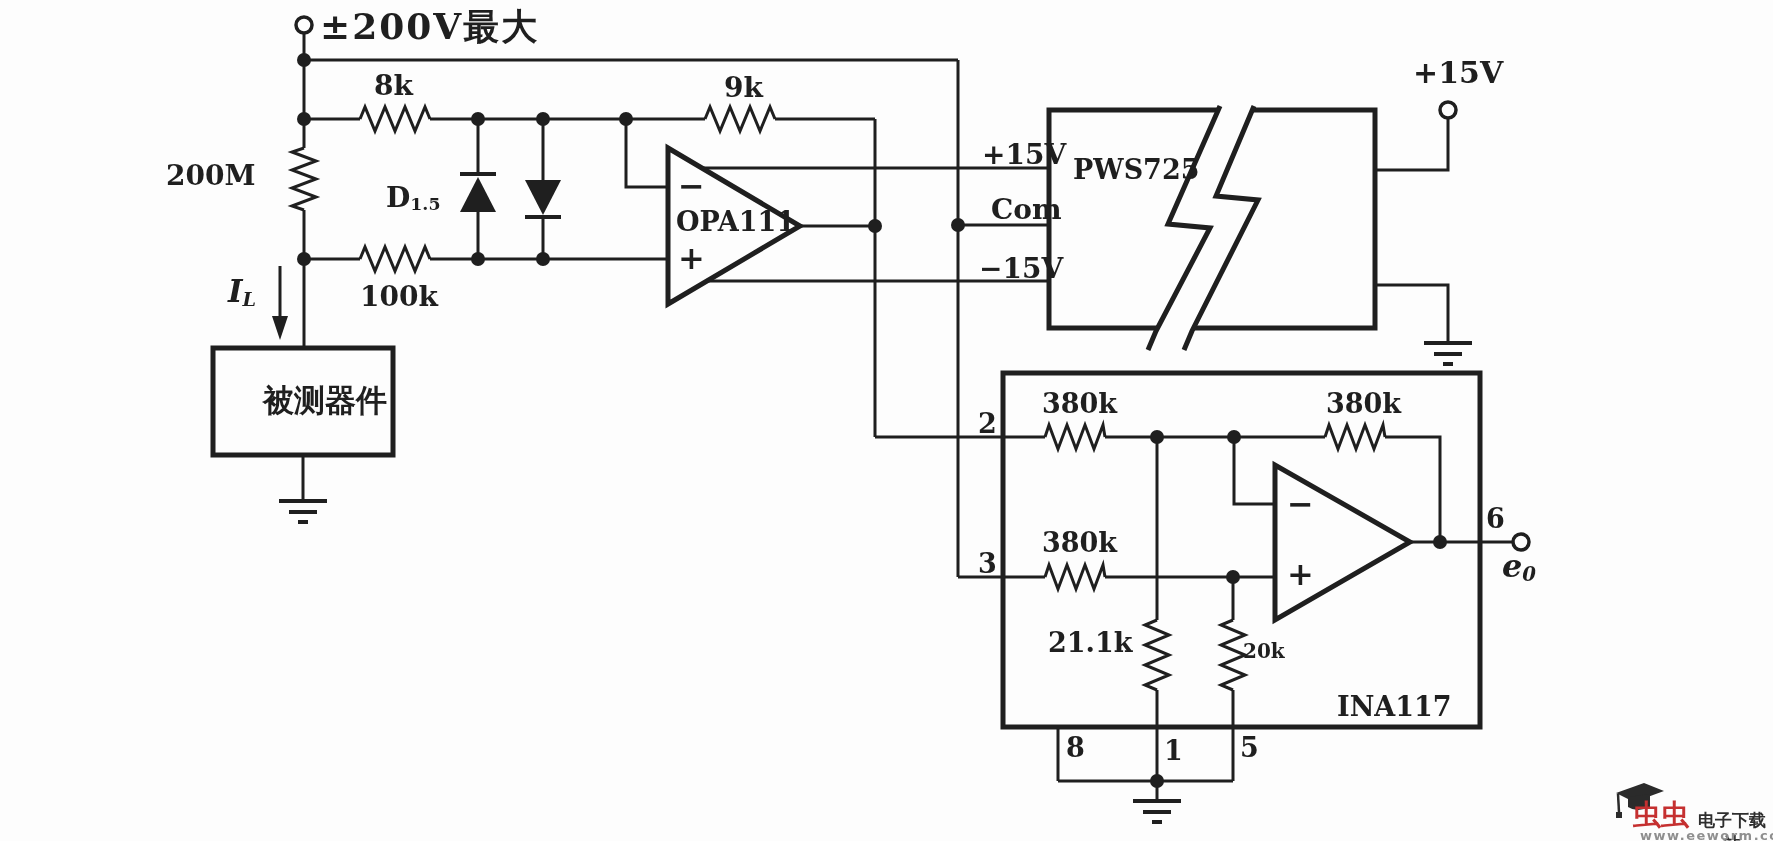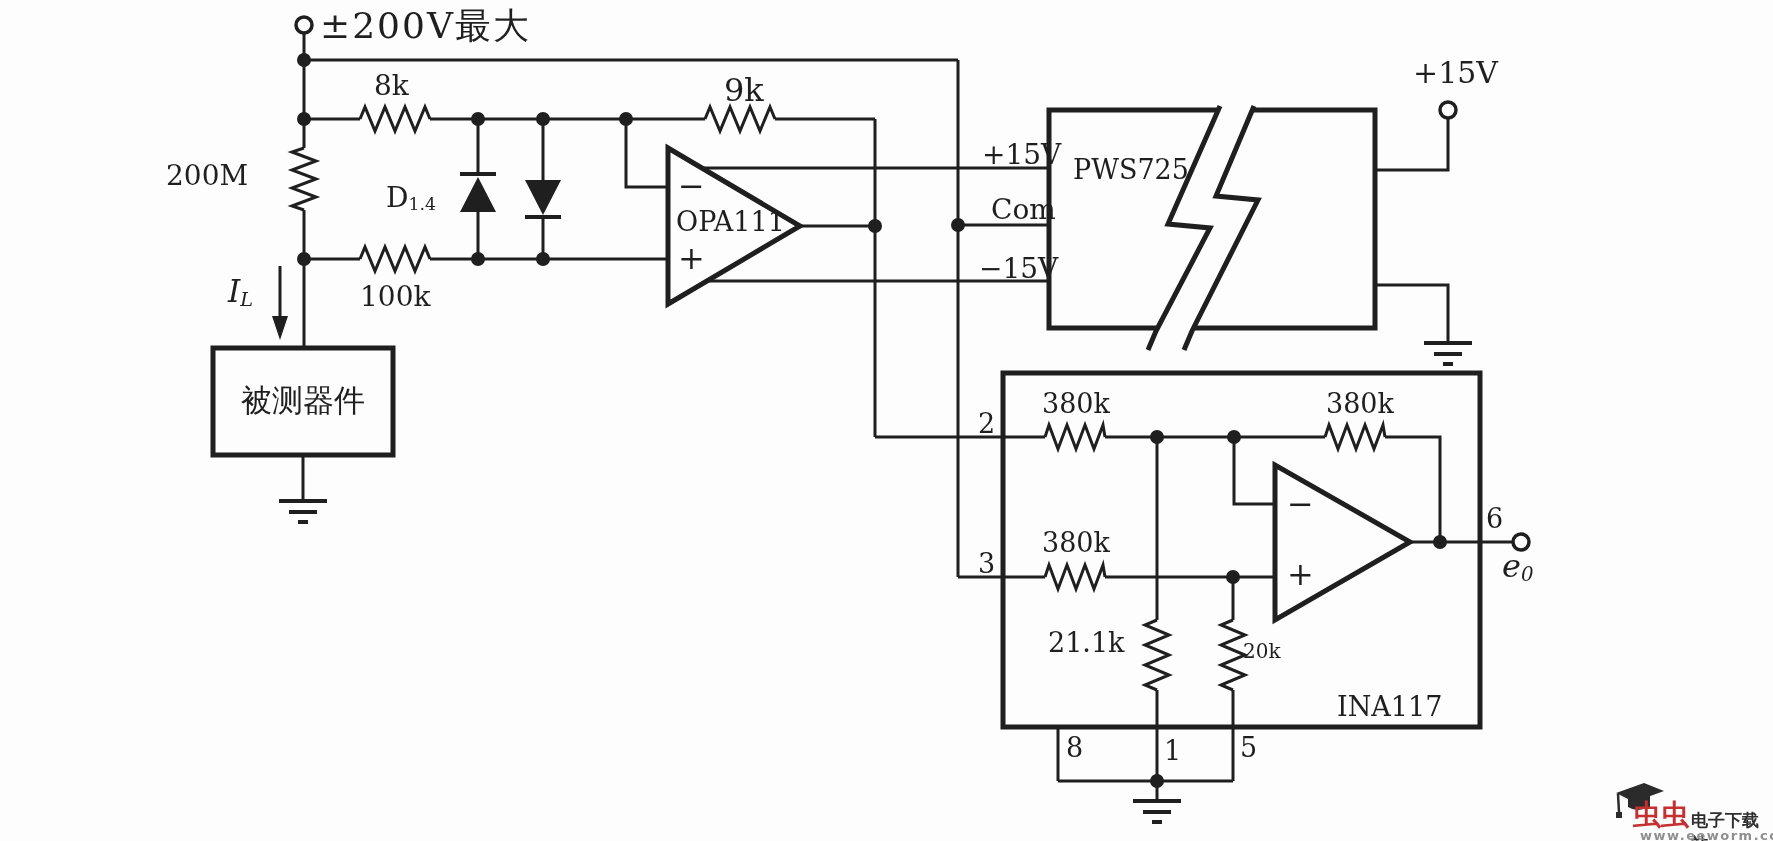--- a/index.html
+++ b/index.html
@@ -2,26 +2,26 @@
 <html><head>
 <meta charset="utf-8">
 <style>
   html,body{margin:0;padding:0;background:#e8e8e8;}
   #stage{
     position:relative;width:1773px;height:841px;background:#fdfdfd;
     overflow:hidden;font-family:"DejaVu Serif","Liberation Serif",serif;
   }
   #cir{position:absolute;left:0;top:0;}
   .lbl{
-    position:absolute;color:#1f1f1f;font-weight:400;line-height:1;
+    position:absolute;color:#1f1f1f;font-weight:700;line-height:1;
     white-space:nowrap;font-family:"DejaVu Serif","Liberation Serif",serif;
   }
   .lbl sub{font-size:62%;vertical-align:-20%;}
   .it{font-style:italic;}
-  #watermark{position:absolute;left:1598px;top:772px;width:175px;height:69px;}
+  #watermark{position:absolute;left:1598px;top:772px;width:175px;height:69px;text-align:center;}
   #wm-brand{position:absolute;left:35px;top:24px;font-size:28px;font-weight:700;}
   #wm-suffix{position:absolute;left:93px;top:37px;font-size:17px;font-weight:700;}
   #wm-url{position:absolute;left:42px;top:56px;font-size:13px;font-weight:700;letter-spacing:1.5px;font-family:"DejaVu Sans","Liberation Sans",sans-serif;}
 </style>
 </head>
 <body>
 
 <div id="stage">
 
   <svg id="cir" width="1773" height="841" viewBox="0 0 1773 841">
@@ -140,30 +140,30 @@
     </g>
   </svg>
 
   <div class="lbl" style="left:320px;top:8px;font-size:36px;letter-spacing:2px">±200V最大</div>
 
   <div class="lbl" style="left:166px;top:162px;font-size:28px">200M</div>
   <div class="lbl" style="left:374px;top:72px;font-size:28px">8k</div>
   <div class="lbl" style="left:360px;top:283px;font-size:28px">100k</div>
 
   <div class="lbl" style="left:386px;top:184px;font-size:28px">
-    <span>D</span><sub>1.4</sub>
+    <span>D</span><sub>1.5</sub>
   </div>
 
   <div class="lbl it" style="left:228px;top:276px;font-size:31px">
     <span>I</span><sub>L</sub>
   </div>
 
-  <div class="lbl" style="left:213px;top:385px;width:180px;text-align:center;font-size:31px">被测器件</div>
-
-  <div class="lbl" style="left:724px;top:74px;font-size:32px">9k</div>
+  <div class="lbl" style="left:207px;top:385px;width:180px;text-align:right;font-size:31px">被测器件</div>
+
+  <div class="lbl" style="left:724px;top:74px;font-size:28px">9k</div>
   <div class="lbl" style="left:678px;top:170px;font-size:32px">−</div>
   <div class="lbl" style="left:678px;top:242px;font-size:32px">+</div>
   <div class="lbl" style="left:676px;top:208px;font-size:27px">OPA111</div>
 
   <div class="lbl" style="left:1073px;top:156px;font-size:27px">PWS725</div>
   <div class="lbl" style="left:982px;top:141px;font-size:28px">+15V</div>
   <div class="lbl" style="left:991px;top:196px;font-size:28px">Com</div>
   <div class="lbl" style="left:979px;top:255px;font-size:28px">−15V</div>
   <div class="lbl" style="left:1413px;top:58px;font-size:30px">+15V</div>
 

